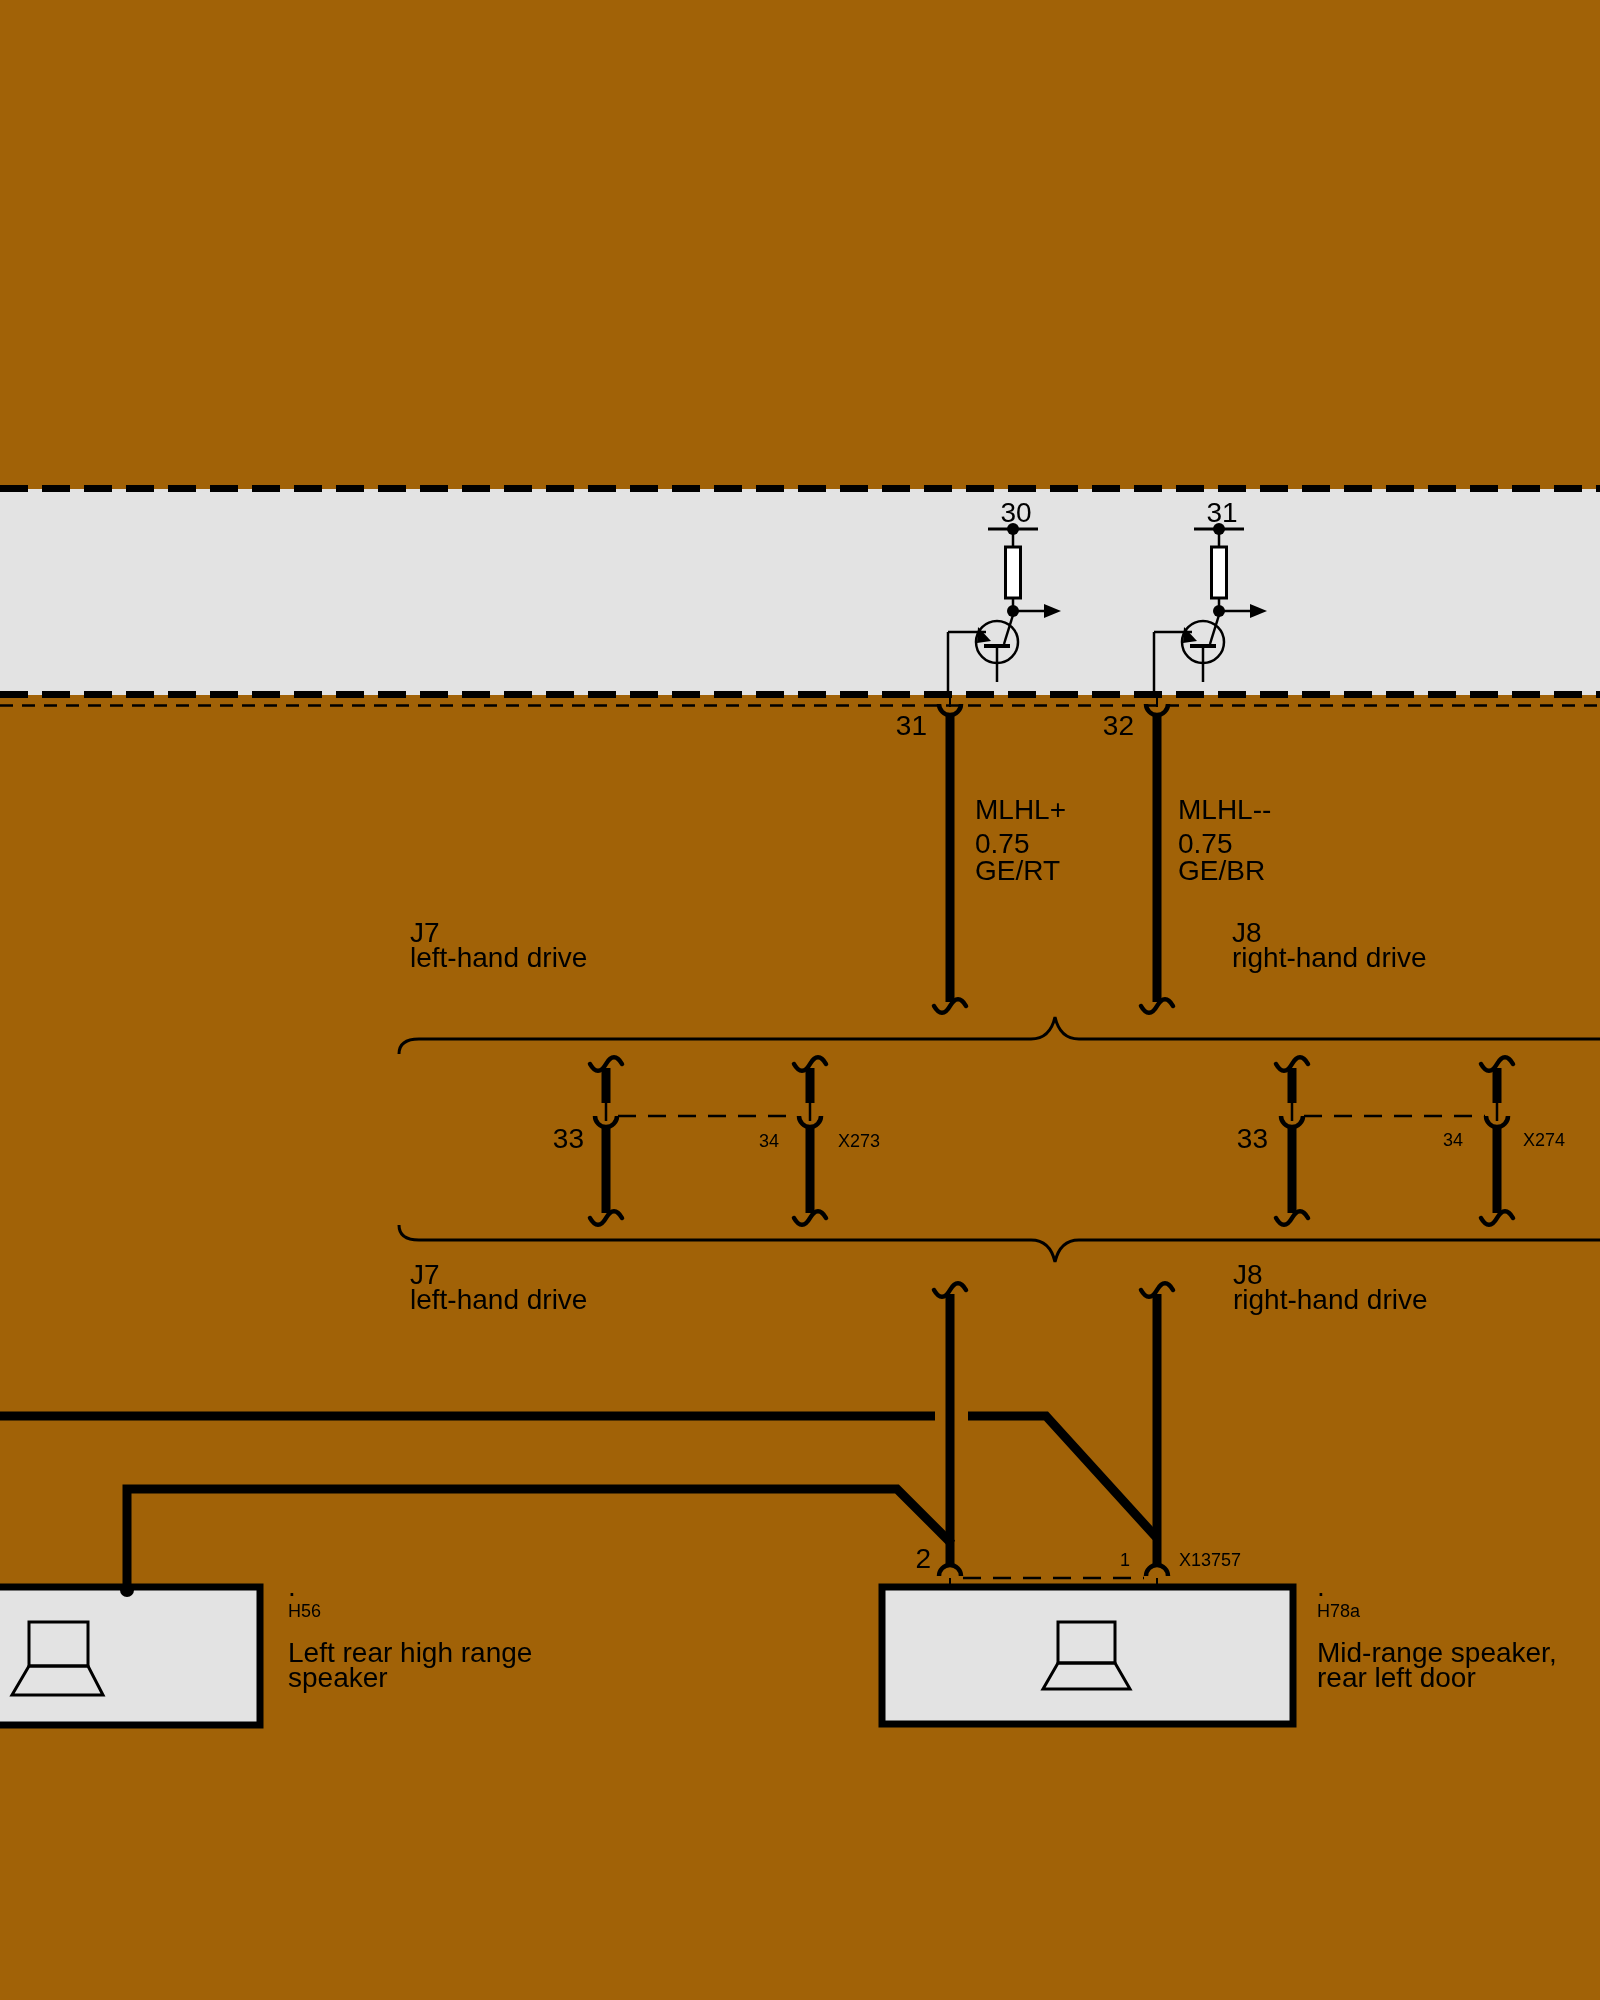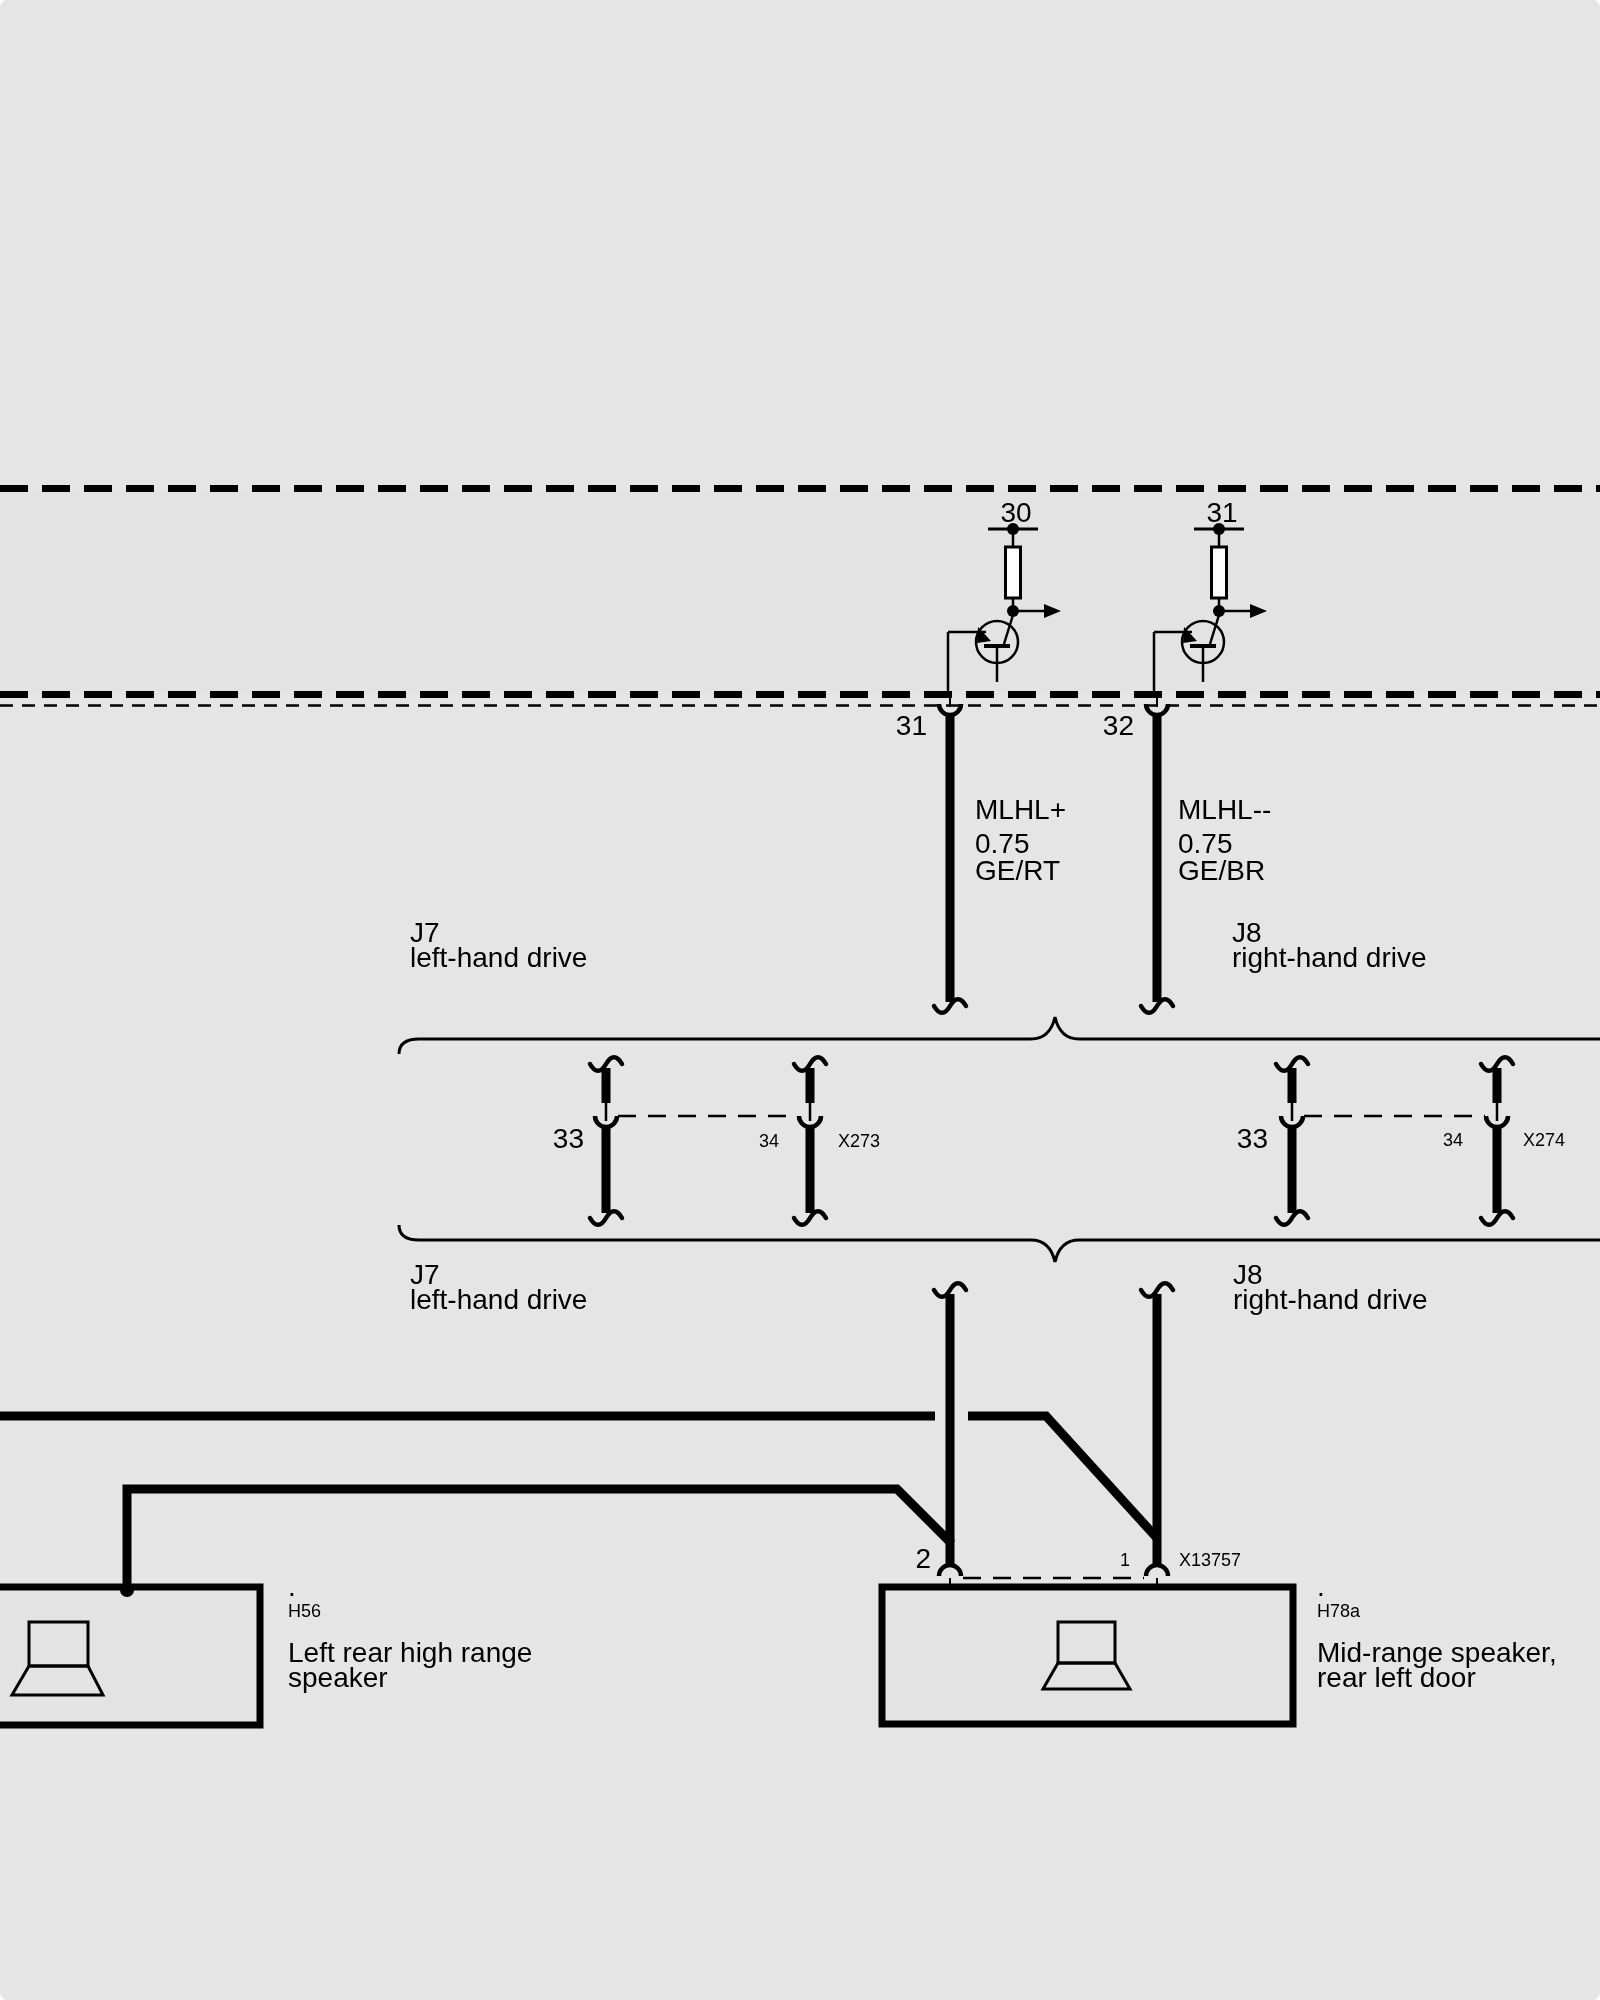--- a/index.html
+++ b/index.html
@@ -1,16 +1,16 @@
 <!DOCTYPE html>
 <html><head>
 <meta charset="utf-8">
 <style>
   html,body{margin:0;padding:0;background:#ffffff;}
-  .page{position:relative;width:1600px;height:2000px;background:#e5e5e5;overflow:hidden;border-radius:7px;}
+  .page{position:relative;width:1600px;height:2000px;background:#a16207;overflow:hidden;}
   svg{display:block;}
   .t-lg{font-family:"Liberation Sans",sans-serif;font-size:28px;fill:#000;}
   .t-sm{font-family:"Liberation Sans",sans-serif;font-size:18px;fill:#000;}
   .ln{stroke:#000;fill:none;}
 </style>
 </head>
 <body>
 
 <div class="page">
 <svg width="1600" height="2000" viewBox="0 0 1600 2000">

